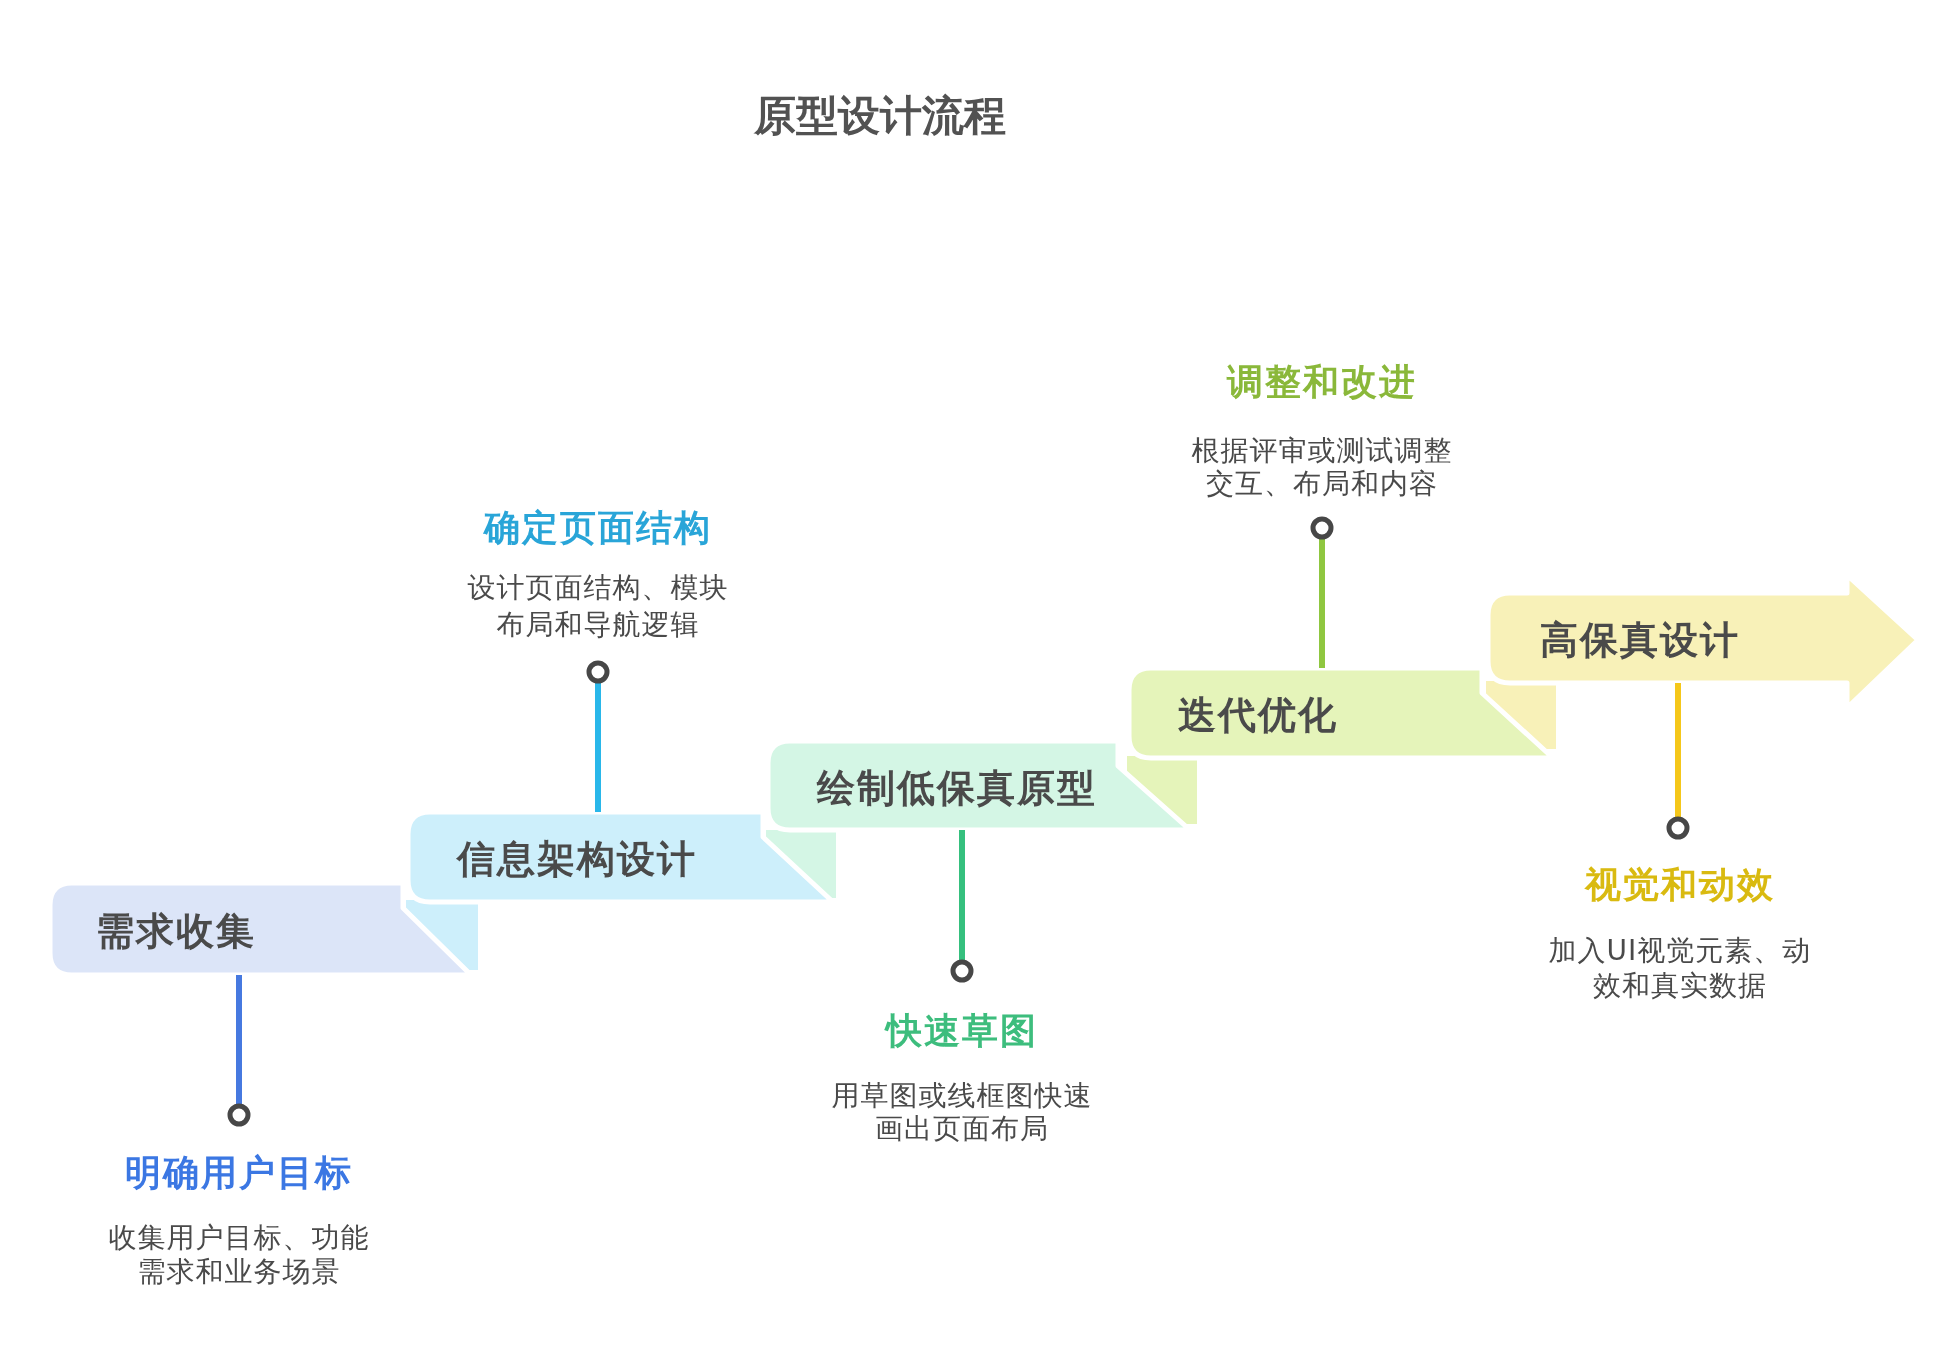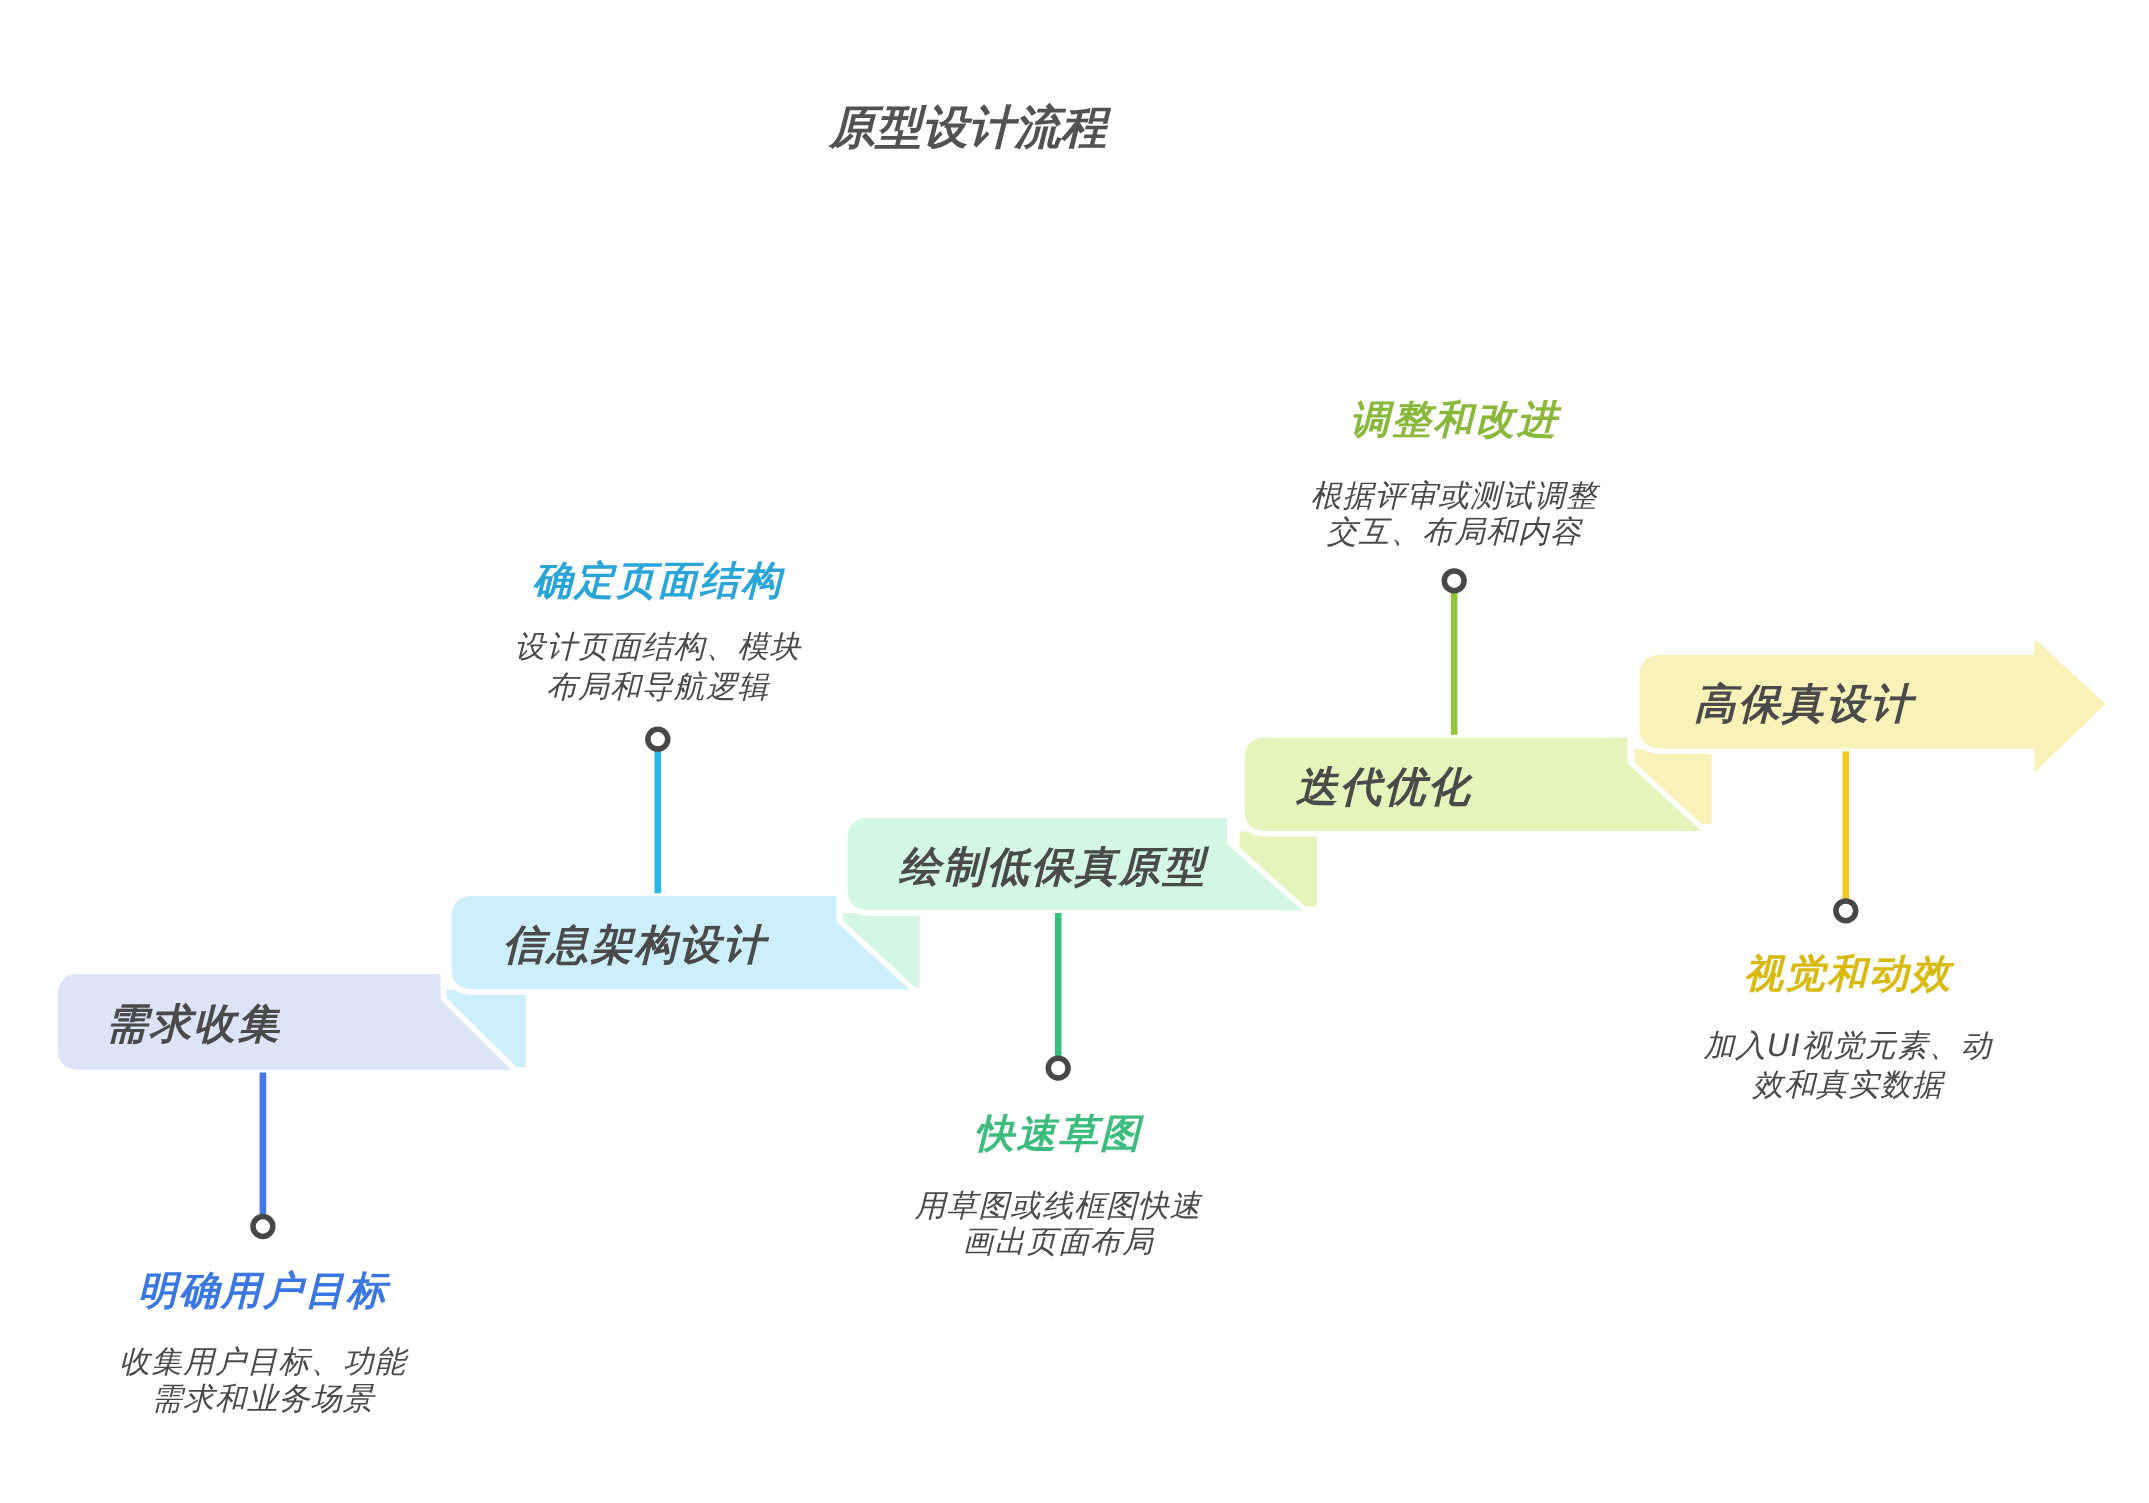--- a/index.html
+++ b/index.html
@@ -5,21 +5,20 @@
   html, body {
     margin: 0;
     padding: 0;
     background: #ffffff;
   }
   .canvas {
     width: 1954px;
     height: 1366px;
     background: #ffffff;
     position: relative;
-    font-style: italic;
   }
   svg {
     display: block;
   }
   svg text {
     font-family: "DejaVu Sans", sans-serif;
   }
   .diagram-title {
     font-size: 42px;
     font-weight: bold;

